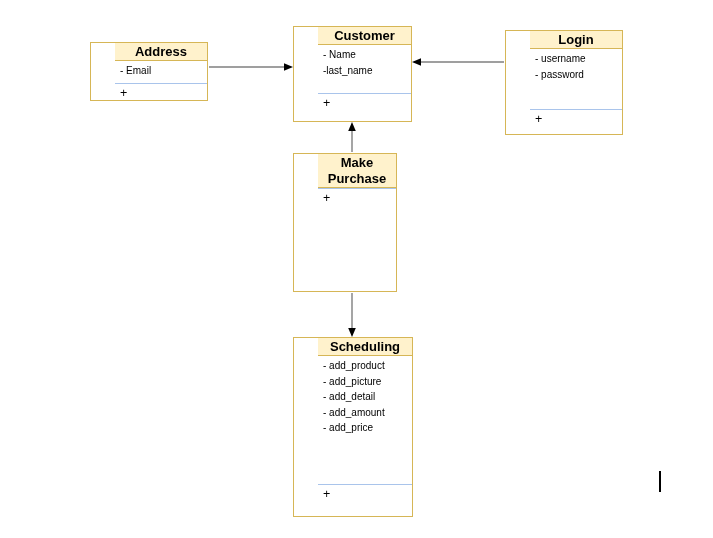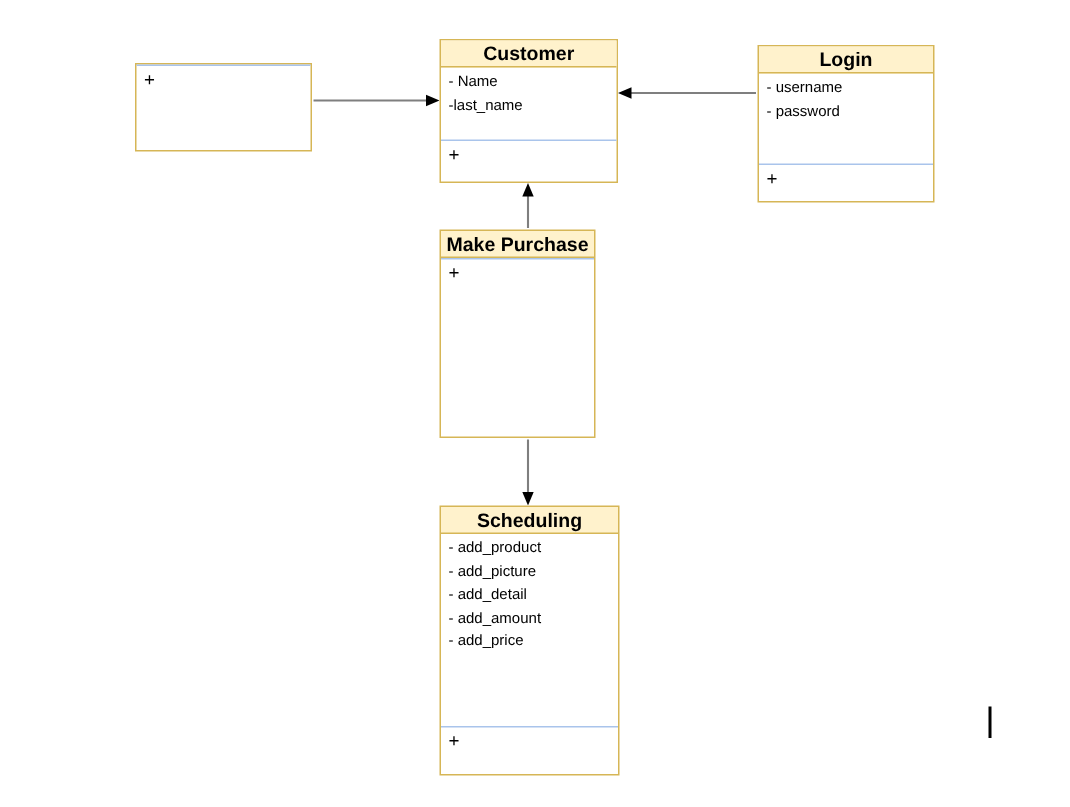--- a/index.html
+++ b/index.html
@@ -25,20 +25,21 @@
   }
   .connectors .edge { pointer-events: stroke; }
   .uml-class {
     position: absolute;
     display: flex;
     flex-direction: column;
     background: #ffffff;
     border: 1px solid #d6b656;
     box-sizing: border-box;
     color: #000000;
+    padding-left: 24px;
   }
   .uml-header {
     background: #fff2cc;
     border-bottom: 1px solid #d6b656;
     font-weight: bold;
     font-size: 13px;
     text-align: center;
     line-height: 16px;
     flex: 0 0 auto;
     padding-top: 1px;
@@ -103,20 +104,24 @@
       <polygon points="352,122 348.2,131 355.8,131" fill="#000000"></polygon>
     </g>
 
     <g class="edge">
       <line x1="352" y1="293" x2="352" y2="330" stroke="#7f7f7f" stroke-width="1.4"></line>
       <polygon points="352,337 348.2,328 355.8,328" fill="#000000"></polygon>
     </g>
   </svg>
 
   <div class="uml-class c-address">
+    <div class="uml-header">Address</div>
+    <div class="uml-attrs">
+      <div class="attr">- Email</div>
+    </div>
     <div class="uml-methods">+</div>
   </div>
 
   <div class="uml-class c-customer">
     <div class="uml-header">Customer</div>
     <div class="uml-attrs">
       <div class="attr">- Name</div>
       <div class="attr">-last_name</div>
     </div>
     <div class="uml-methods">+</div>

